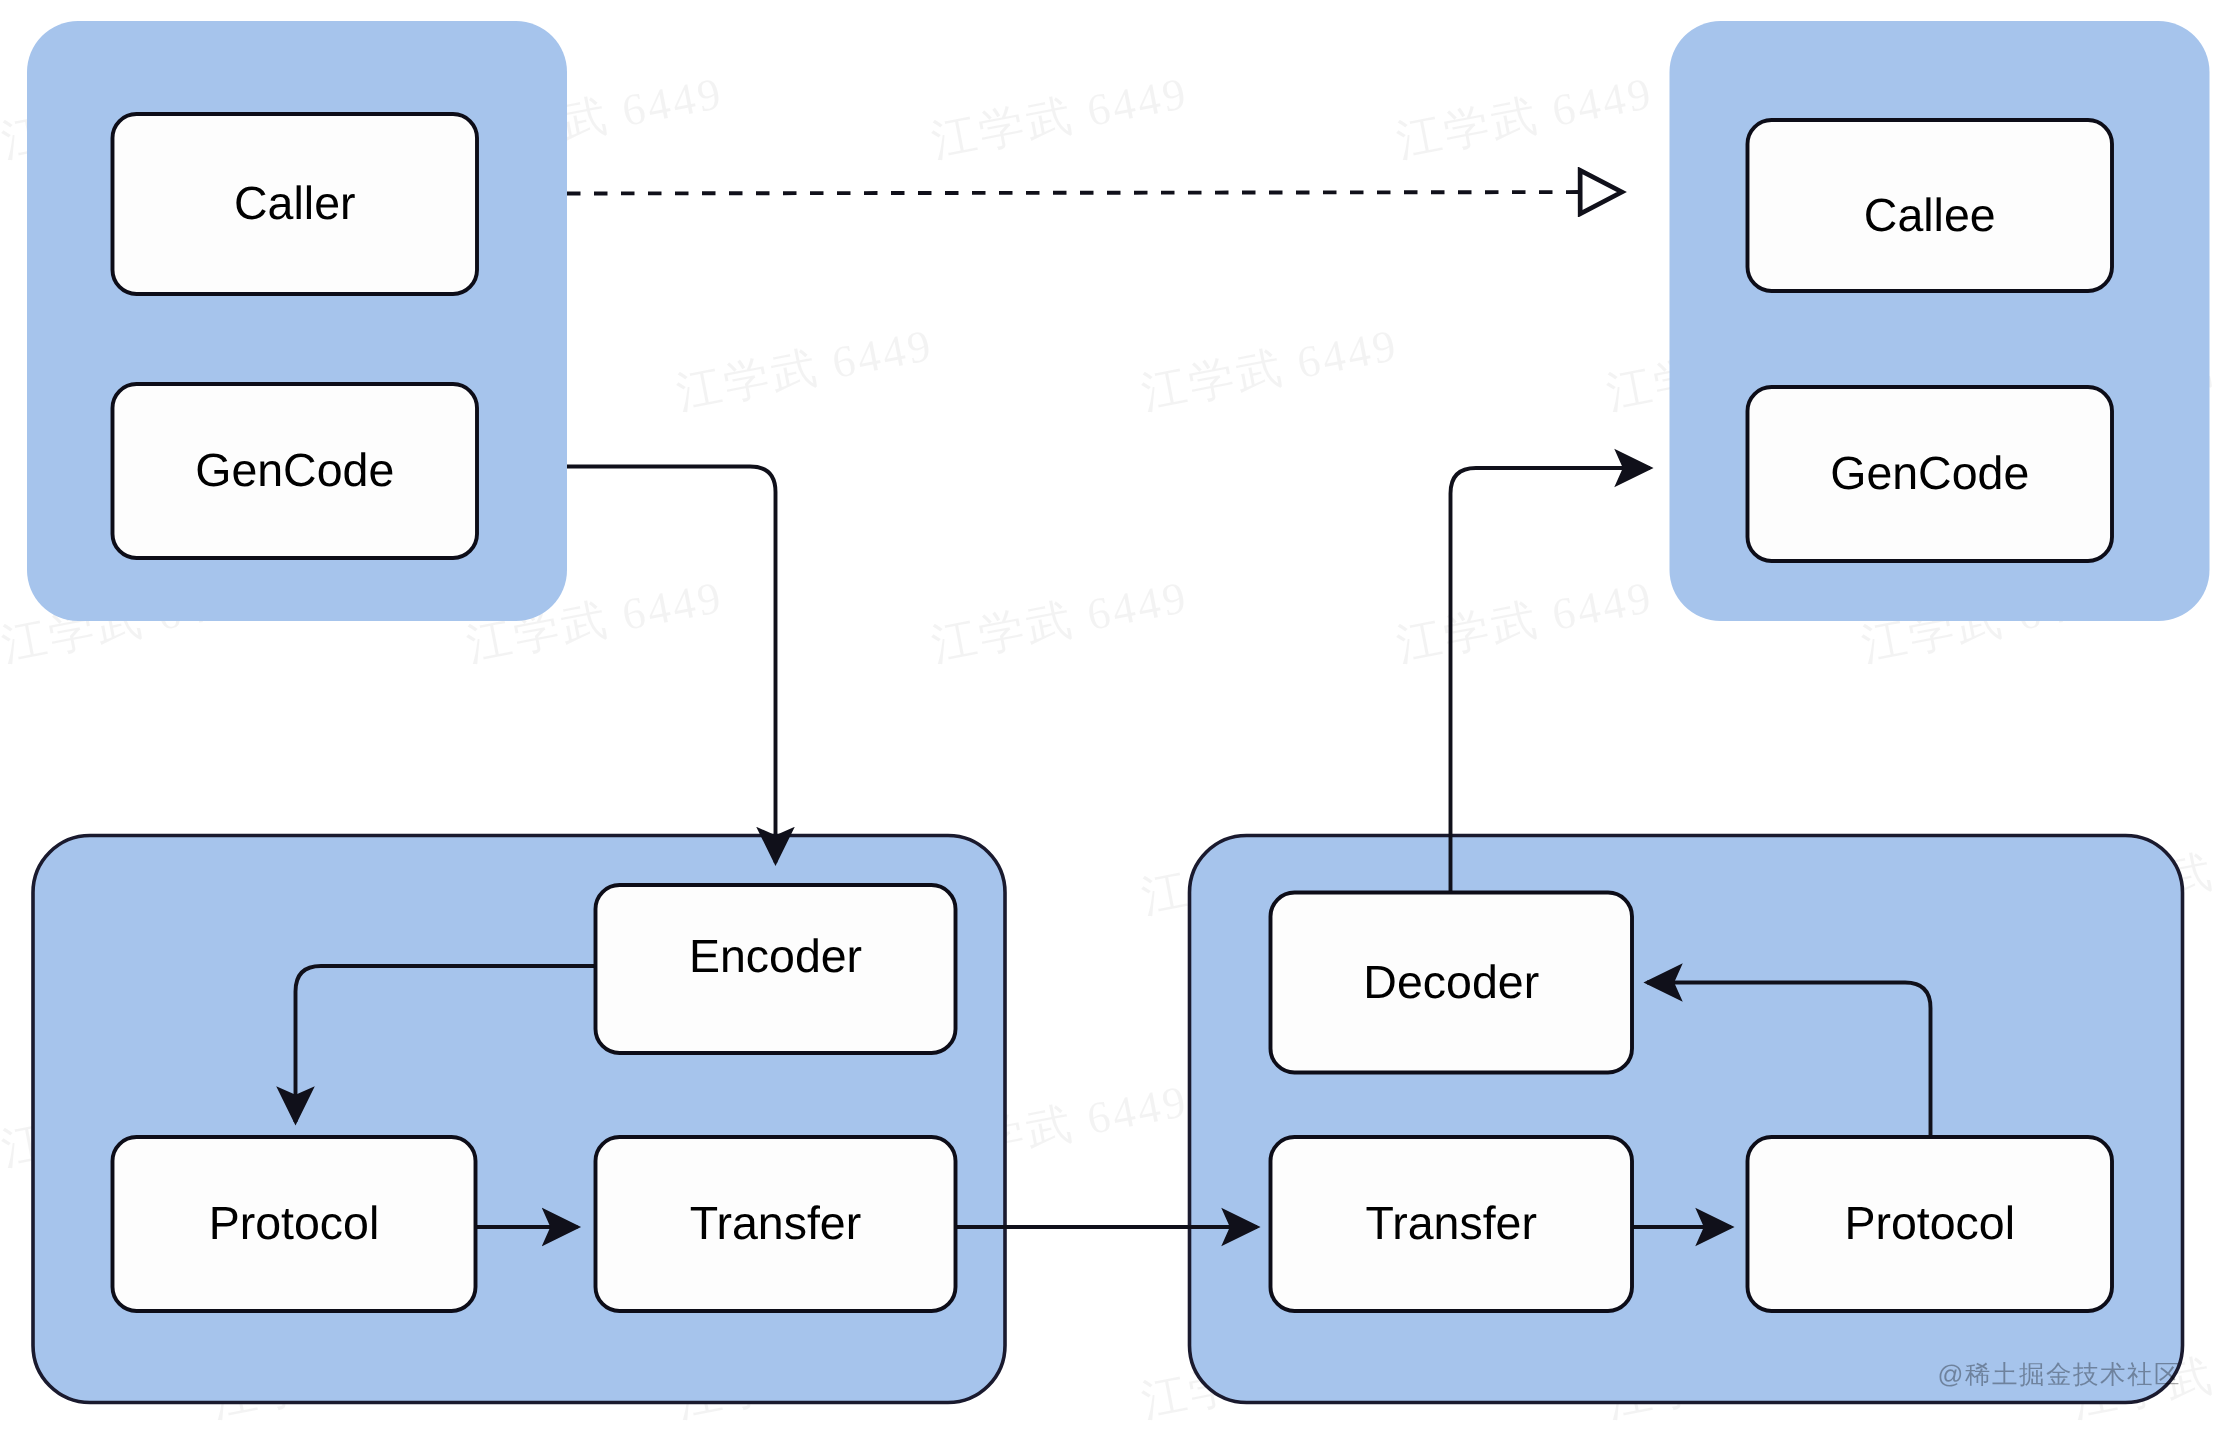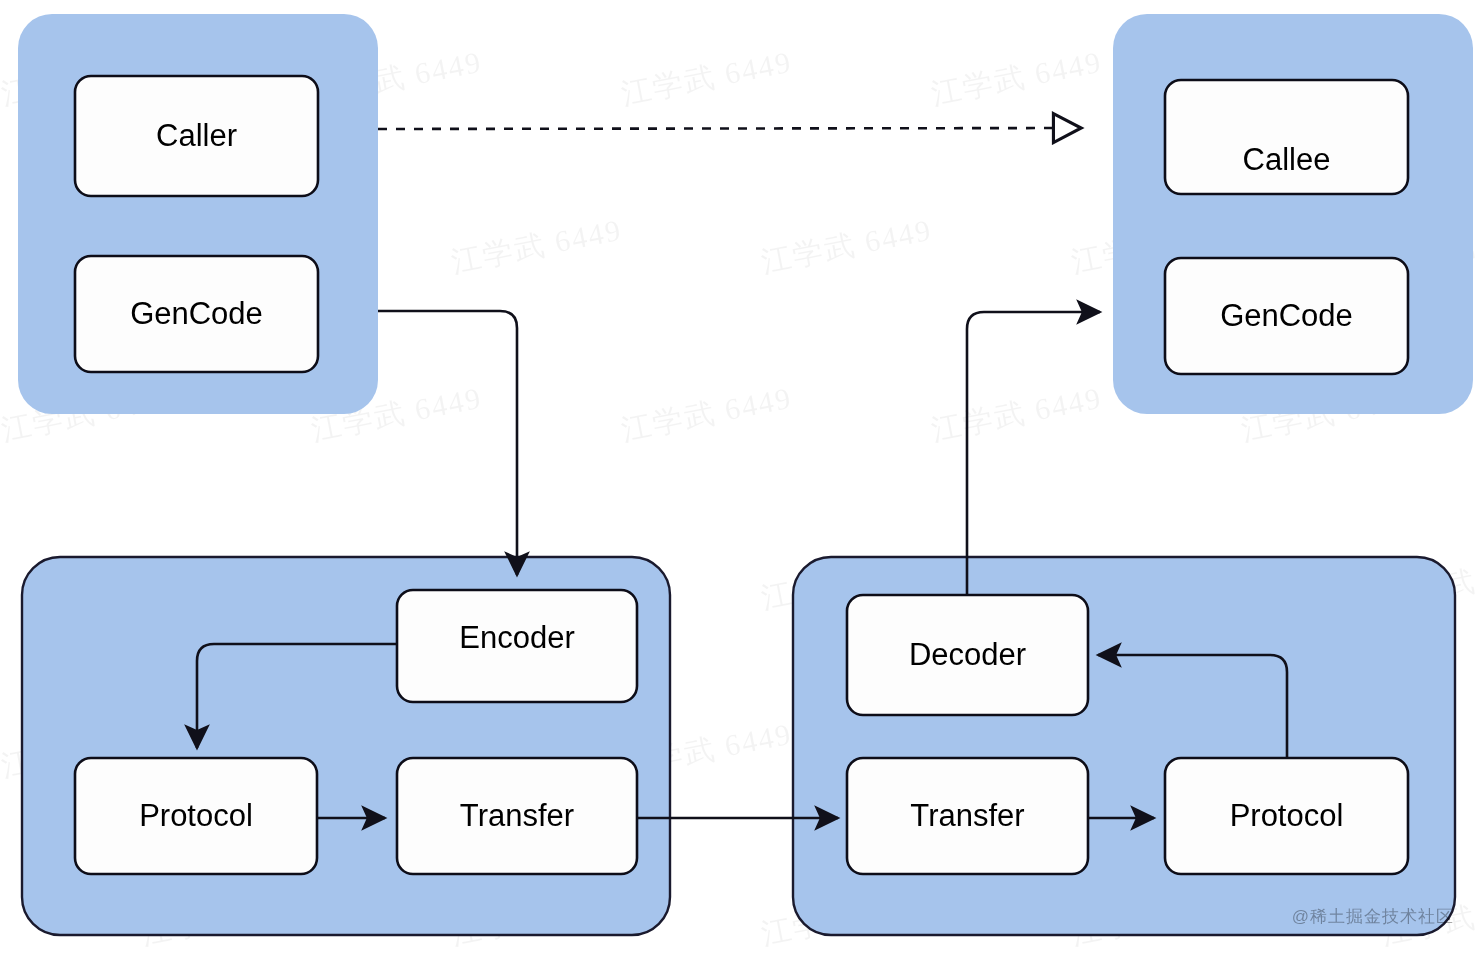--- a/index.html
+++ b/index.html
@@ -155,21 +155,21 @@
 
     <rect x="847" y="595" width="241" height="120" rx="16" ry="16" fill="#fdfdfd" stroke="#0d0d18" stroke-width="2.6"></rect>
     <rect x="847" y="758" width="241" height="116" rx="16" ry="16" fill="#fdfdfd" stroke="#0d0d18" stroke-width="2.6"></rect>
     <rect x="1165" y="758" width="243" height="116" rx="16" ry="16" fill="#fdfdfd" stroke="#0d0d18" stroke-width="2.6"></rect>
   </svg>
 
   <div id="label-layer">
     <div class="node-label" style="left:75px;  top:76px;  width:243px; height:120px;">Caller</div>
     <div class="node-label" style="left:75px;  top:256px; width:243px; height:116px;">GenCode</div>
 
-    <div class="node-label" style="left:1165px; top:80px;  width:243px; height:128px;margin-top:16px;">Callee</div>
+    <div class="node-label" style="left:1165px; top:80px;  width:243px; height:128px;">Callee</div>
     <div class="node-label" style="left:1165px; top:258px; width:243px; height:116px;">GenCode</div>
 
     <div class="node-label" style="left:397px; top:590px; width:240px; height:96px;">Encoder</div>
     <div class="node-label" style="left:75px;  top:758px; width:242px; height:116px;">Protocol</div>
     <div class="node-label" style="left:397px; top:758px; width:240px; height:116px;">Transfer</div>
 
     <div class="node-label" style="left:847px; top:595px; width:241px; height:120px;">Decoder</div>
     <div class="node-label" style="left:847px; top:758px; width:241px; height:116px;">Transfer</div>
     <div class="node-label" style="left:1165px; top:758px; width:243px; height:116px;">Protocol</div>
   </div>

